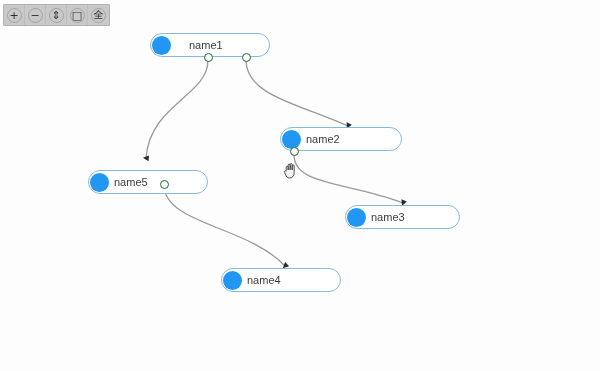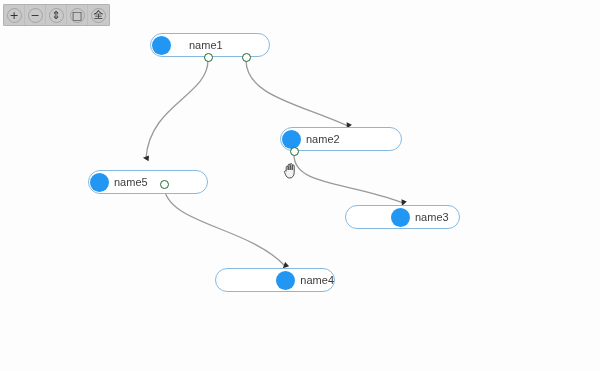--- a/index.html
+++ b/index.html
@@ -150,25 +150,25 @@
       <div class="node" style="left: 280px; top: 127px; width: 122px; text-align: center;">
         <div class="node-dot"></div>
         <span class="node-label">name2</span>
       </div>
       <div class="port" style="left: 289.5px; top: 146.5px;"></div>
       <div class="node" style="left: 88px; top: 170px; width: 120px;">
         <div class="node-dot"></div>
         <span class="node-label">name5</span>
       </div>
       <div class="port" style="left: 159.5px; top: 179.5px;"></div>
-      <div class="node" style="left: 345px; top: 205px; width: 115px; padding-left: 44px;">
+      <div class="node" style="left: 345px; top: 205px; width: 115px;">
         <div class="node-dot"></div>
         <span class="node-label">name3</span>
       </div>
-      <div class="node" style="left: 215px; top: 268px; width: 120px; justify-content: flex-end;">
+      <div class="node" style="left: 221px; top: 268px; width: 120px;">
         <div class="node-dot"></div>
         <span class="node-label">name4</span>
       </div>
     </div>
 
   <svg id="grab-cursor" width="16" height="18" viewBox="0 0 16 18" style="left: 283px; top: 162px;">
     <path d="M3.2,8.4 V5.2 a1,1 0 0 1 2,0 V8.0 V3.1 a1,1 0 0 1 2,0 V8.0 V2.6
              a1,1 0 0 1 2,0 V8.0 V4.0 a1,1 0 0 1 2,0 V10.4
              c0,3.2 -1.6,5.6 -4.4,5.6 c-2.4,0 -3.4,-1.4 -4.2,-3.2
              L1.6,10.4 a1,1 0 0 1 1.6,-1.2 Z" fill="#f2f2f2" stroke="#4a4a4a" stroke-width="1"></path>

